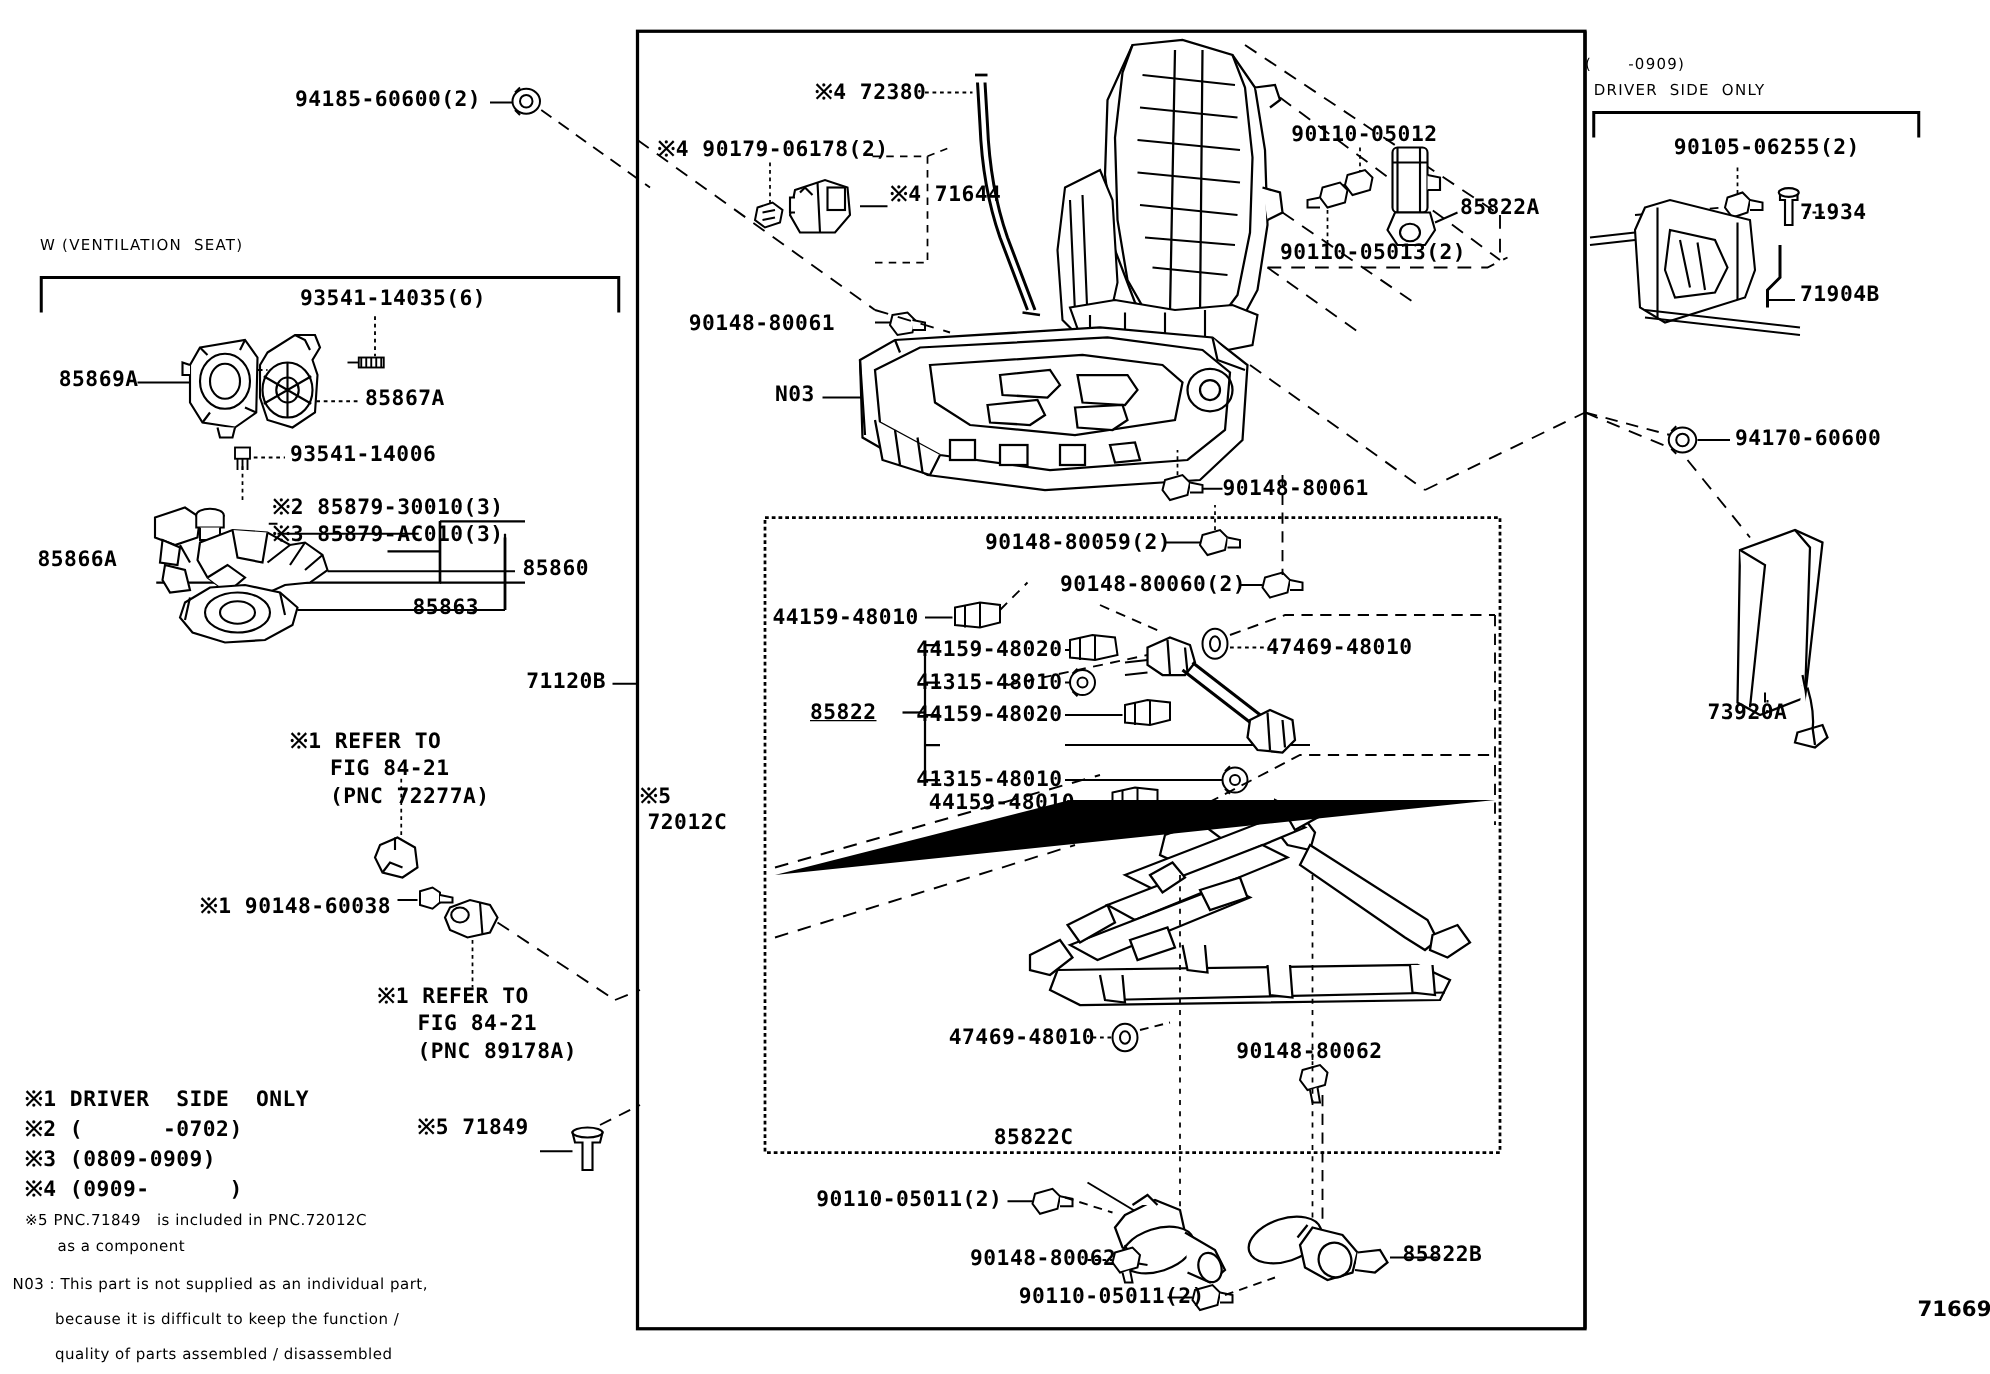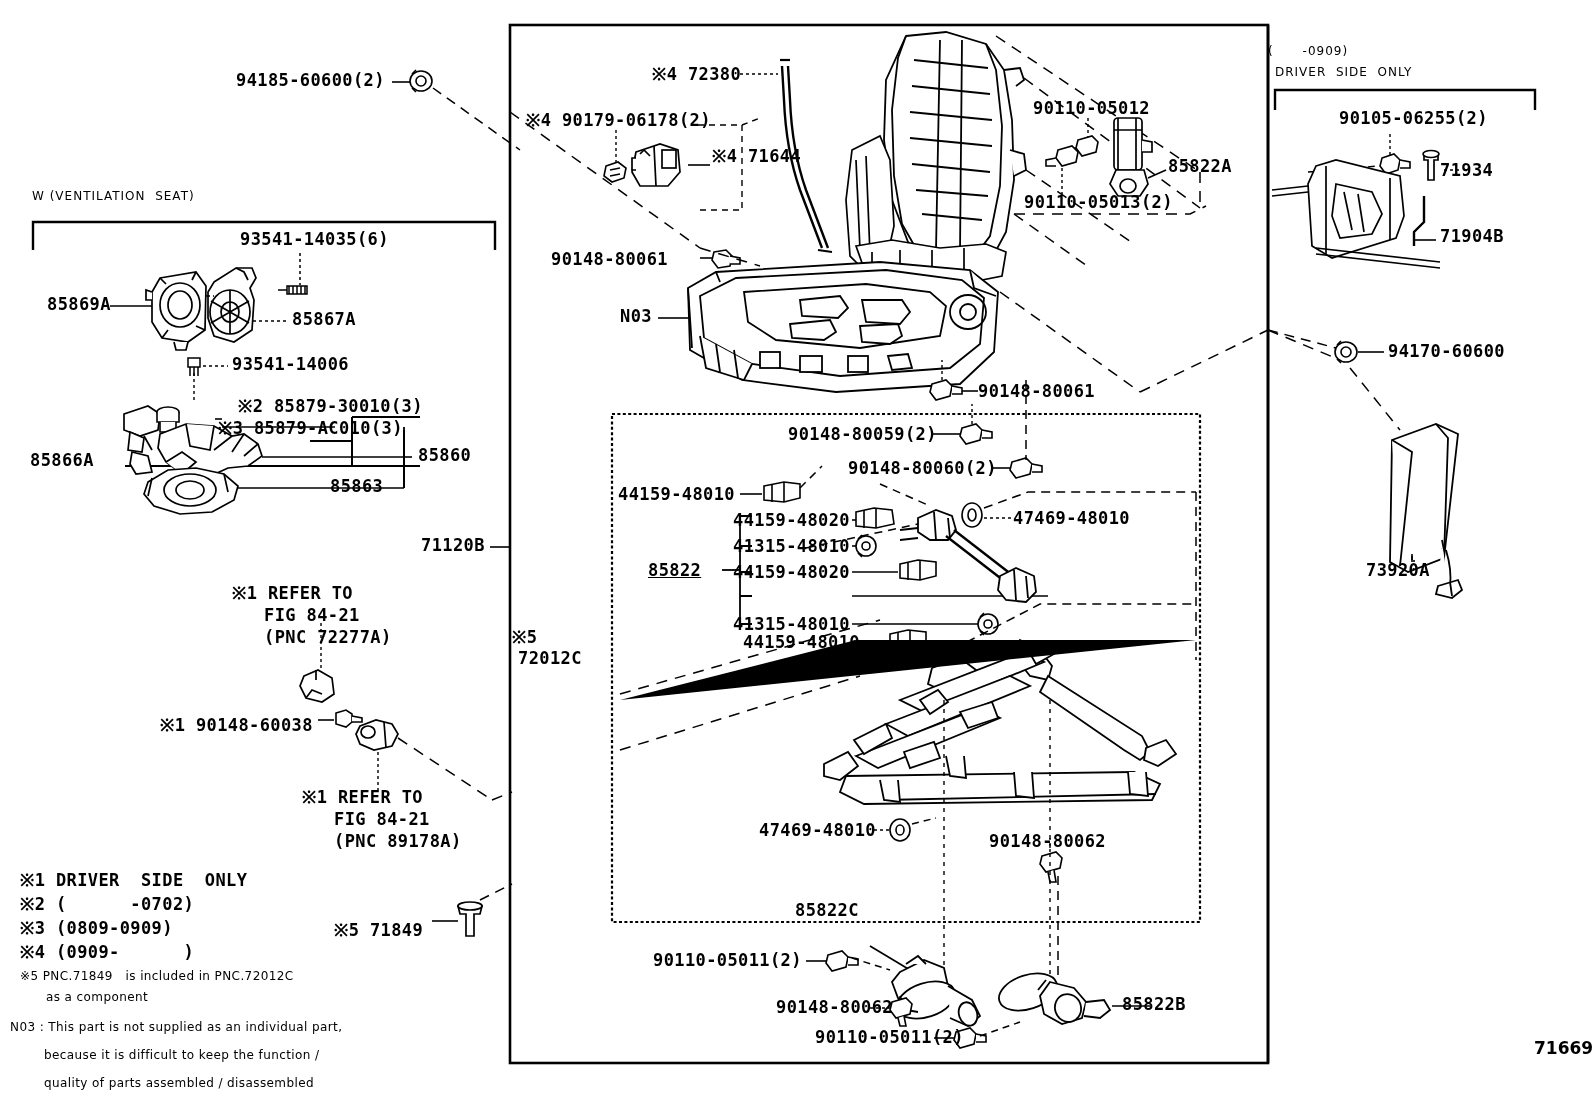--- a/index.html
+++ b/index.html
@@ -495,39 +495,39 @@
 
 <div class="lbl" style="left:236px;top:72px;">94185-60600(2)</div>
 
 <div class="lbl hdr" style="left:32px;top:190px;">W (VENTILATION  SEAT)</div>
 
 <div class="lbl" style="left:240px;top:231px;">93541-14035(6)</div>
 <div class="lbl" style="left:47px;top:296px;">85869A</div>
 <div class="lbl" style="left:292px;top:311px;">85867A</div>
 <div class="lbl" style="left:232px;top:356px;">93541-14006</div>
 
-<div class="lbl" style="left:30px;top:440px;margin-top:12px;">85866A</div>
-<div class="lbl" style="left:218px;top:398px;margin-left:20px;">※2 85879-30010(3)</div>
+<div class="lbl" style="left:30px;top:440px;">85866A</div>
+<div class="lbl" style="left:218px;top:398px;">※2 85879-30010(3)</div>
 <div class="lbl" style="left:218px;top:420px;">※3 85879-AC010(3)</div>
 <div class="lbl" style="left:418px;top:447px;">85860</div>
 <div class="lbl" style="left:330px;top:478px;">85863</div>
 
 <div class="lbl" style="left:421px;top:537px;">71120B</div>
 
 <div class="lbl" style="left:232px;top:585px;">※1 REFER TO</div>
 <div class="lbl" style="left:264px;top:607px;">FIG 84-21</div>
 <div class="lbl" style="left:264px;top:629px;">(PNC 72277A)</div>
 
 <div class="lbl" style="left:160px;top:717px;">※1 90148-60038</div>
 
 <div class="lbl" style="left:302px;top:789px;">※1 REFER TO</div>
 <div class="lbl" style="left:334px;top:811px;">FIG 84-21</div>
 <div class="lbl" style="left:334px;top:833px;">(PNC 89178A)</div>
 
-<div class="lbl" style="left:334px;top:922px;">※5 71849</div>
+<div class="lbl" style="left:334px;top:894px;">※5 71849</div>
 
 <div class="lbl" style="left:20px;top:872px;">※1 DRIVER  SIDE  ONLY</div>
 <div class="lbl" style="left:20px;top:896px;">※2 (      -0702)</div>
 <div class="lbl" style="left:20px;top:920px;">※3 (0809-0909)</div>
 <div class="lbl" style="left:20px;top:944px;">※4 (0909-      )</div>
 <div class="lbl note" style="left:20px;top:967px;">※5 PNC.71849   is included in PNC.72012C</div>
 <div class="lbl note" style="left:46px;top:988px;">as a component</div>
 <div class="lbl note" style="left:10px;top:1018px;">N03 : This part is not supplied as an individual part,</div>
 <div class="lbl note" style="left:44px;top:1046px;">because it is difficult to keep the function /</div>
 <div class="lbl note" style="left:44px;top:1074px;">quality of parts assembled / disassembled</div>

